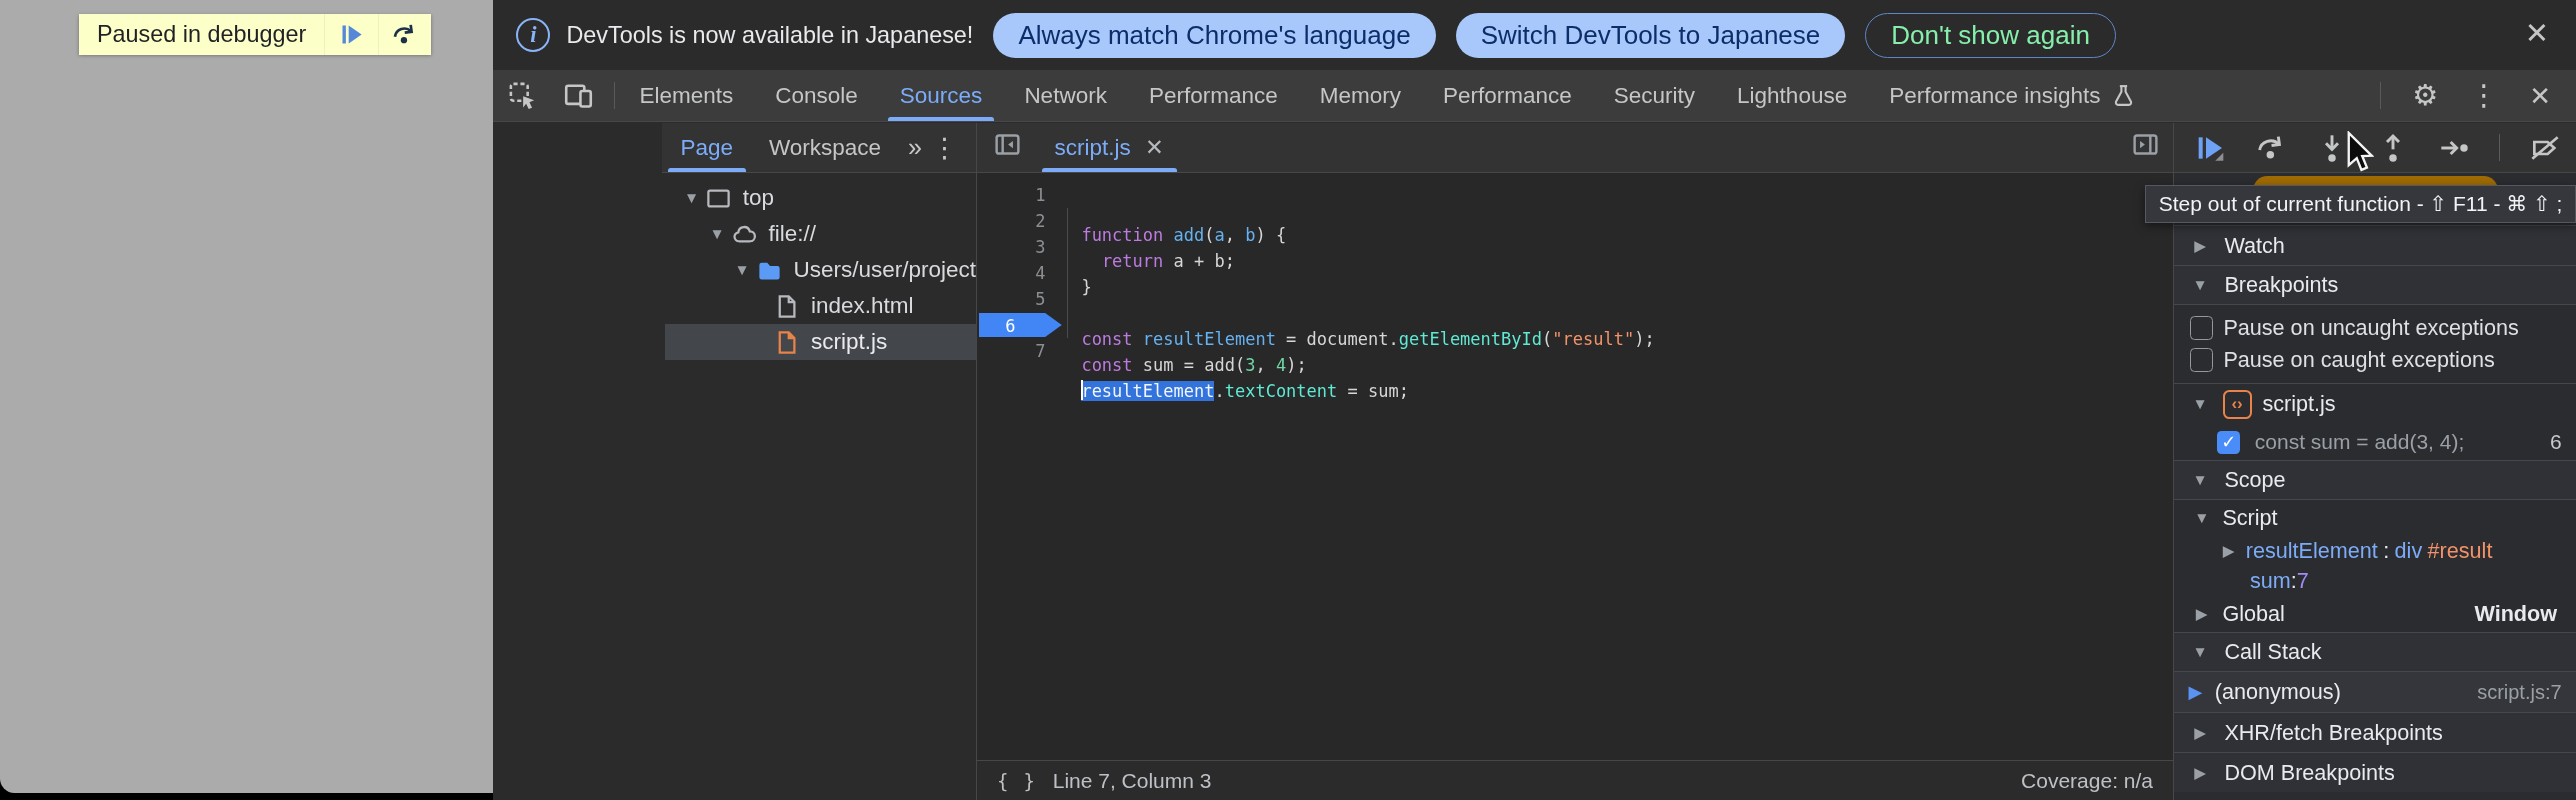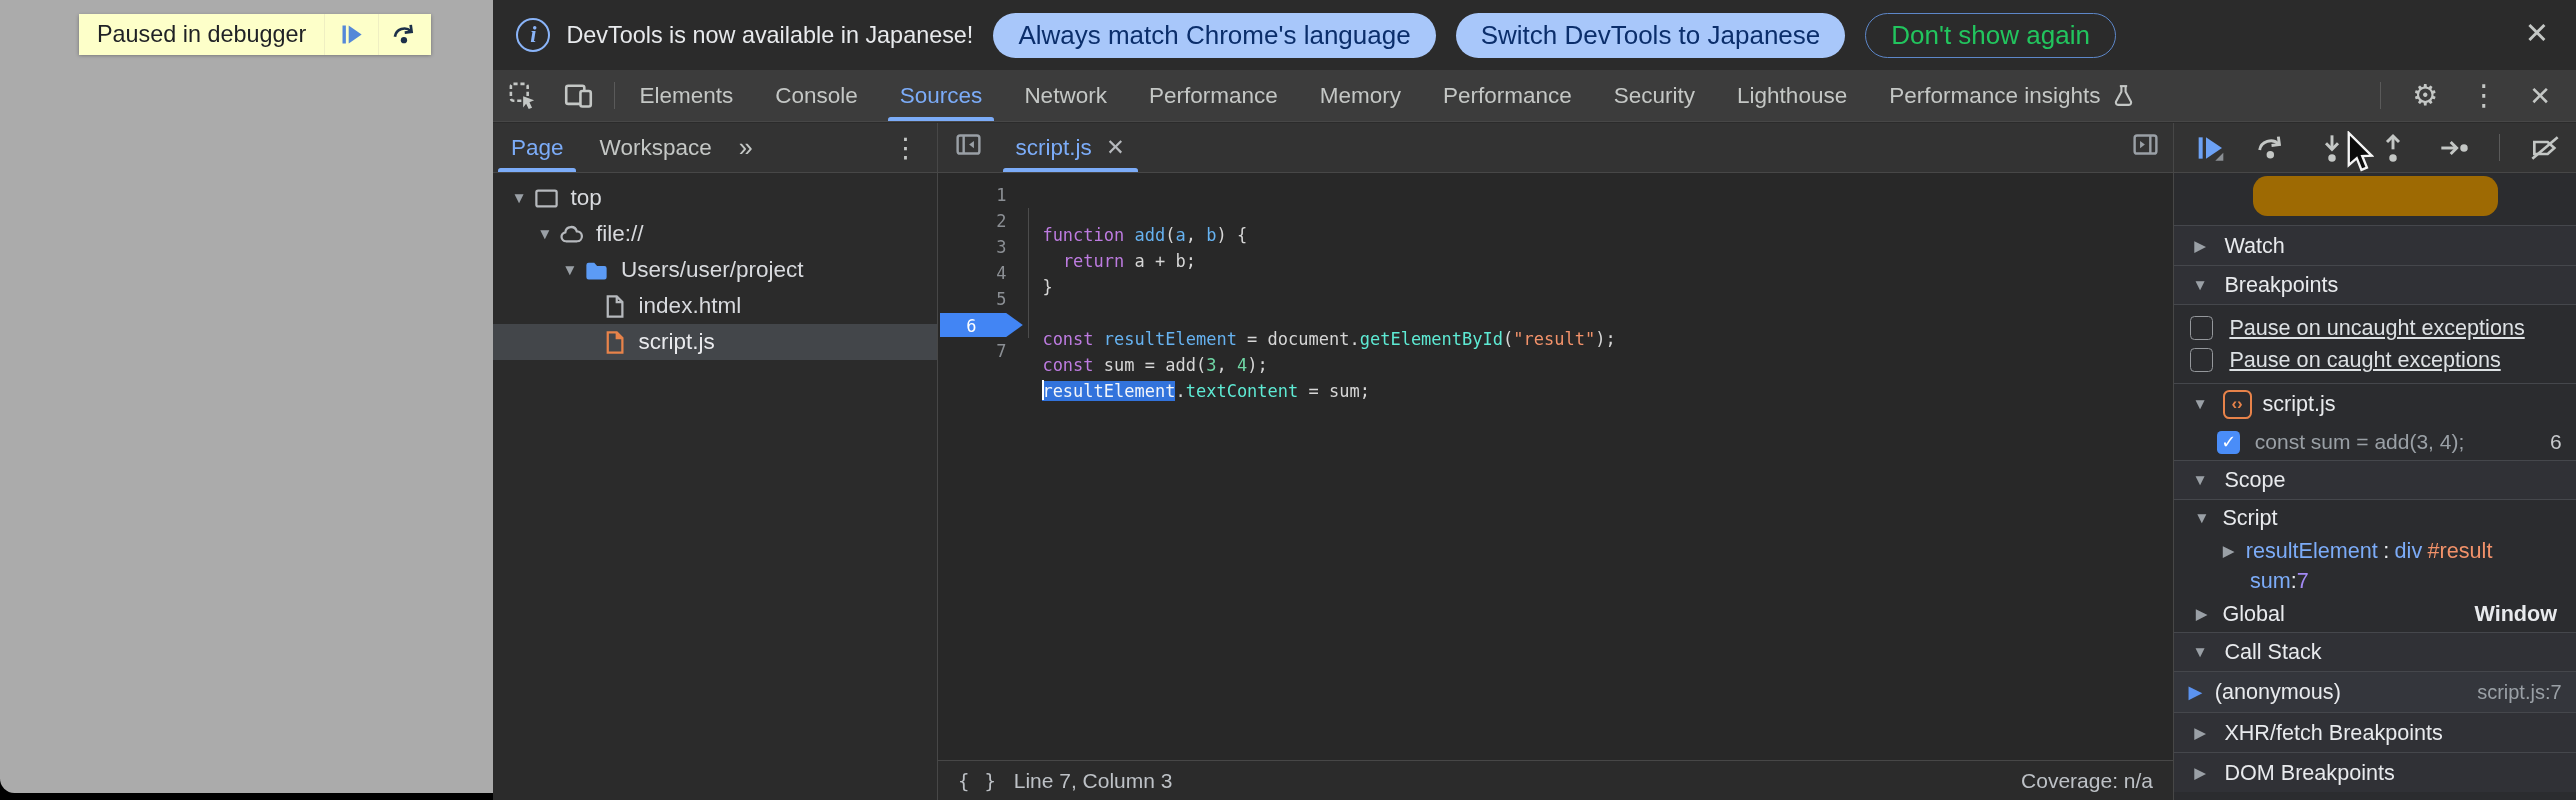--- a/index.html
+++ b/index.html
@@ -23,21 +23,21 @@
 
   
   .notif { height:70px; display:flex; align-items:center; padding-left:23.4px; position:relative; }
   .info-icon { width:34px; height:34px; border:2.7px solid #8ab4f8; border-radius:50%;
     color:#8ab4f8; display:flex; align-items:center; justify-content:center;
     font:italic bold 22.5px "Liberation Serif",serif; flex:none; }
   .notif-msg { margin-left:16px; font-size:23.4px; color:#e8eaed; }
   .pill { margin-left:20px; height:45px; border-radius:23.4px; background:#a8c7fa;
     color:#0b2e6b; font-size:26px; padding:0 25px; display:flex; align-items:center;
     border:none; cursor:pointer; white-space:nowrap; }
-  .pill.ghost { background:transparent; border:1.8px solid #5d87c9; color:#22c55e; }
+  .pill.ghost { background:transparent; border:1.8px solid #5d87c9; color:#86efac; }
   .notif-close { position:absolute; right:27px; top:16px; font-size:29px; color:#c4c7c5; cursor:pointer; }
 
   
   .tabbar { height:52px; background:#3c3c3c; display:flex; align-items:stretch;
     border-bottom:0.9px solid #474747; }
   .tb-icons { display:flex; align-items:center; gap:25px; padding:0 16px 0 14.4px; }
   .tb-icons svg { width:31px; height:31px; }
   .vdiv { width:0.9px; background:#5a5a5a; margin:11.7px 3.6px; }
   .tab { display:flex; align-items:center; padding:0 21px; font-size:22.5px; color:#c4c7c5;
     position:relative; cursor:pointer; white-space:nowrap; }
@@ -45,22 +45,22 @@
   .tab.active::after { content:""; position:absolute; left:9px; right:9px; bottom:0;
     height:4.5px; background:#7cacf8; border-radius:2.7px 2.7px 0 0; }
   .tab .flask { width:25px; height:25px; margin-left:10.8px; }
   .tb-right { margin-left:auto; display:flex; align-items:center; gap:31px; padding-right:25px; }
   .glyph-btn { font-size:29px; color:#c4c7c5; cursor:pointer; line-height:1; }
 
   
   .content { position:absolute; top:123px; bottom:0; left:0; right:0; display:flex; }
 
   
-  .navigator { width:445px; flex:none; border-right:0.9px solid #474747; background:#2b2b2b;
-    display:flex; flex-direction:column; }
+  .navigator { width:484px; flex:none; border-right:0.9px solid #474747; background:#2b2b2b;
+    display:flex; flex-direction:column;align-items:flex-end; }
   .nav-header { height:50px; background:#333; border-bottom:0.9px solid #474747;
     display:flex; align-items:center; font-size:22.5px; }
   .nav-tab { padding:0 18px; height:100%; display:flex; align-items:center; position:relative; cursor:pointer; }
   .nav-tab.active { color:#7cacf8; }
   .nav-tab.active::after { content:""; position:absolute; left:5.4px; right:5.4px; bottom:0;
     height:4.5px; background:#7cacf8; border-radius:2.7px 2.7px 0 0; }
   .nav-overflow { font-size:25px; padding:0 9px; cursor:pointer; }
   .nav-menu { margin-left:auto; padding-right:18px; font-size:27px; cursor:pointer; }
   .tree { padding-top:7.2px; font-size:22.5px; color:#d8dade; }
   .tree-row { height:36px; display:flex; align-items:center; cursor:pointer; }
@@ -104,22 +104,22 @@
   .debugger { width:403px; flex:none; border-left:0.9px solid #474747; background:#2b2c2f;
     display:flex; flex-direction:column; font-size:21.6px; color:#e8eaed; }
   .dbg-toolbar { height:50px; background:#333; border-bottom:0.9px solid #474747;
     display:flex; align-items:center; gap:29px; padding:0 3.6px 0 20px; }
   .dbg-toolbar svg { width:32px; height:32px; cursor:pointer; }
   .dbg-toolbar .vdiv { height:27px; margin:0; }
   .spacer { height:52px; }
   .sec-h { height:40px; display:flex; align-items:center; gap:12.6px; padding:0 14.4px;
     border-top:0.9px solid #45474c; background:#303136; cursor:pointer; }
   .sec-h.bb { border-bottom:0.9px solid #45474c; }
-  .chk-row { height:32px; display:flex; align-items:center; gap:16px; padding:0 14.4px 0 16px;
-    color:#dde1e4; font-size:21.6px;text-decoration:underline; }
+  .chk-row { height:32px; display:flex; align-items:center; gap:10px; padding:0 14.4px 0 16px;
+    color:#dde1e4; font-size:21.6px; }
   .checkbox { width:23.4px; height:23.4px; border:1.8px solid #95989c; border-radius:4.5px;
     flex:none; cursor:pointer; }
   .checkbox.checked { border:none; background:#4a8df8; color:#fff; display:flex;
     align-items:center; justify-content:center; font-size:18px; }
   .grp-h { height:41px; display:flex; align-items:center; gap:10.8px; padding:0 14.4px;
     border-top:0.9px solid #45474c; cursor:pointer; }
   .js-icon { width:29px; height:29px; border:2.7px solid #e8834a; border-radius:6.3px;
     color:#e8834a; display:flex; align-items:center; justify-content:center;
     font-size:17px; font-weight:bold; flex:none; }
   .bp-entry { height:36px; display:flex; align-items:center; gap:14.4px; padding:0 14.4px 0 43px;
@@ -433,18 +433,19 @@
           </div>
           <div class="sec-h">
             <span class="twisty">▶</span>
             <span>DOM Breakpoints</span>
           </div>
         </div>
       </div>
     </div>
 
     <div class="toast"></div>
+    <div class="tooltip">Step out of current function - ⇧ F11 - ⌘ ⇧ ;</div>
     <svg class="cursor" width="29" height="43" viewBox="0 0 14 22">
       <path d="M1.5 1 L1.5 17.5 L5.6 13.9 L8 19.9 L10.8 18.7 L8.4 12.8 L13.2 12.6 Z" fill="#0b0b0b" stroke="#f5f5f5" stroke-width="1.2"></path>
     </svg>
   </div>
 </div>
 
 
 </body></html>

